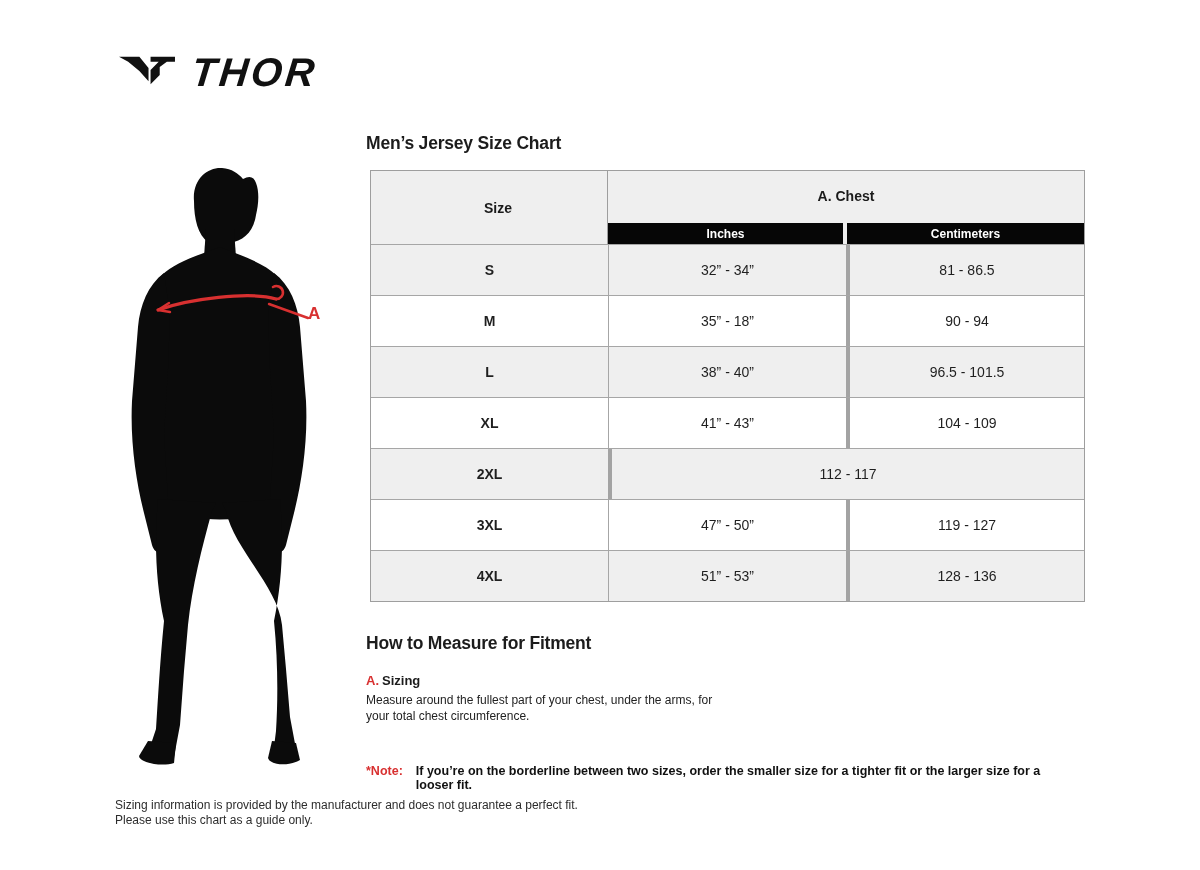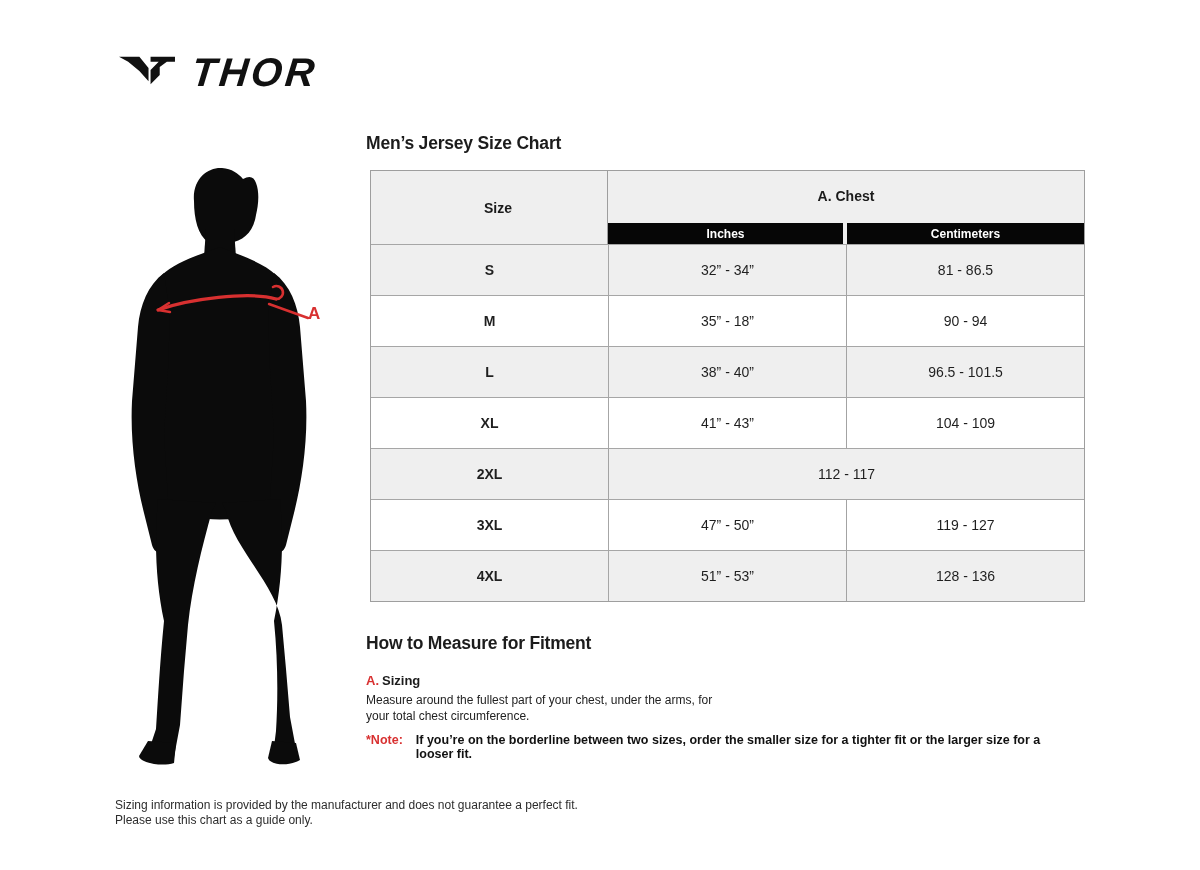--- a/index.html
+++ b/index.html
@@ -42,30 +42,30 @@
     background:#060606; color:#fff; font-weight:bold; font-size:12px;
     display:flex; align-items:center; justify-content:center;
   }
   .bar-inches { width:235px; margin-right:4px;text-align:center; }
   .bar-cm { flex:1; }
   .trow { display:flex; height:51px; border-top:1px solid #a6a6a6; background:#fff; }
   .trow.alt { background:#efefef; }
   .td { display:flex; align-items:center; justify-content:center; font-size:14px; color:#1f1f1f; }
   .td-size { width:237px; font-weight:bold; }
   .td-in { width:238px; border-left:1px solid #a6a6a6; }
-  .td-cm { flex:1; border-left:1px solid #a3a3a3; }
+  .td-cm { flex:1; border-left:4px solid #a3a3a3; }
   
   .measure-section { position:absolute; left:366px; top:633px; width:400px; }
   .measure-title { font-size:17.5px; font-weight:bold; letter-spacing:-0.2px; color:#1c1c1c; }
   .measure-item { margin-top:17px; }
   .measure-key { color:#d83030; font-weight:bold; font-size:13px; }
   .measure-label { font-weight:bold; font-size:13px; color:#1c1c1c; margin-left:3px; }
   .measure-desc { margin-top:4px; font-size:12px; line-height:1.32; color:#222; width:360px; }
   
-  .note-row { position:absolute; left:366px; top:733px; width:700px; display:flex; font-size:12.5px; }
+  .note-row { position:absolute; left:366px; top:764px; width:700px; display:flex; font-size:12.5px; }
   .note-prefix { color:#d83030; font-weight:bold; margin-right:13px; white-space:nowrap; }
   .note-text { font-weight:bold; color:#111; }
   
   .disclaimer { position:absolute; left:115px; top:798px; font-size:12px; color:#2d2d2d; line-height:1.25; }
 </style>
 </head>
 <body>
 
 <div class="logo">
   <span class="logo-icon">

